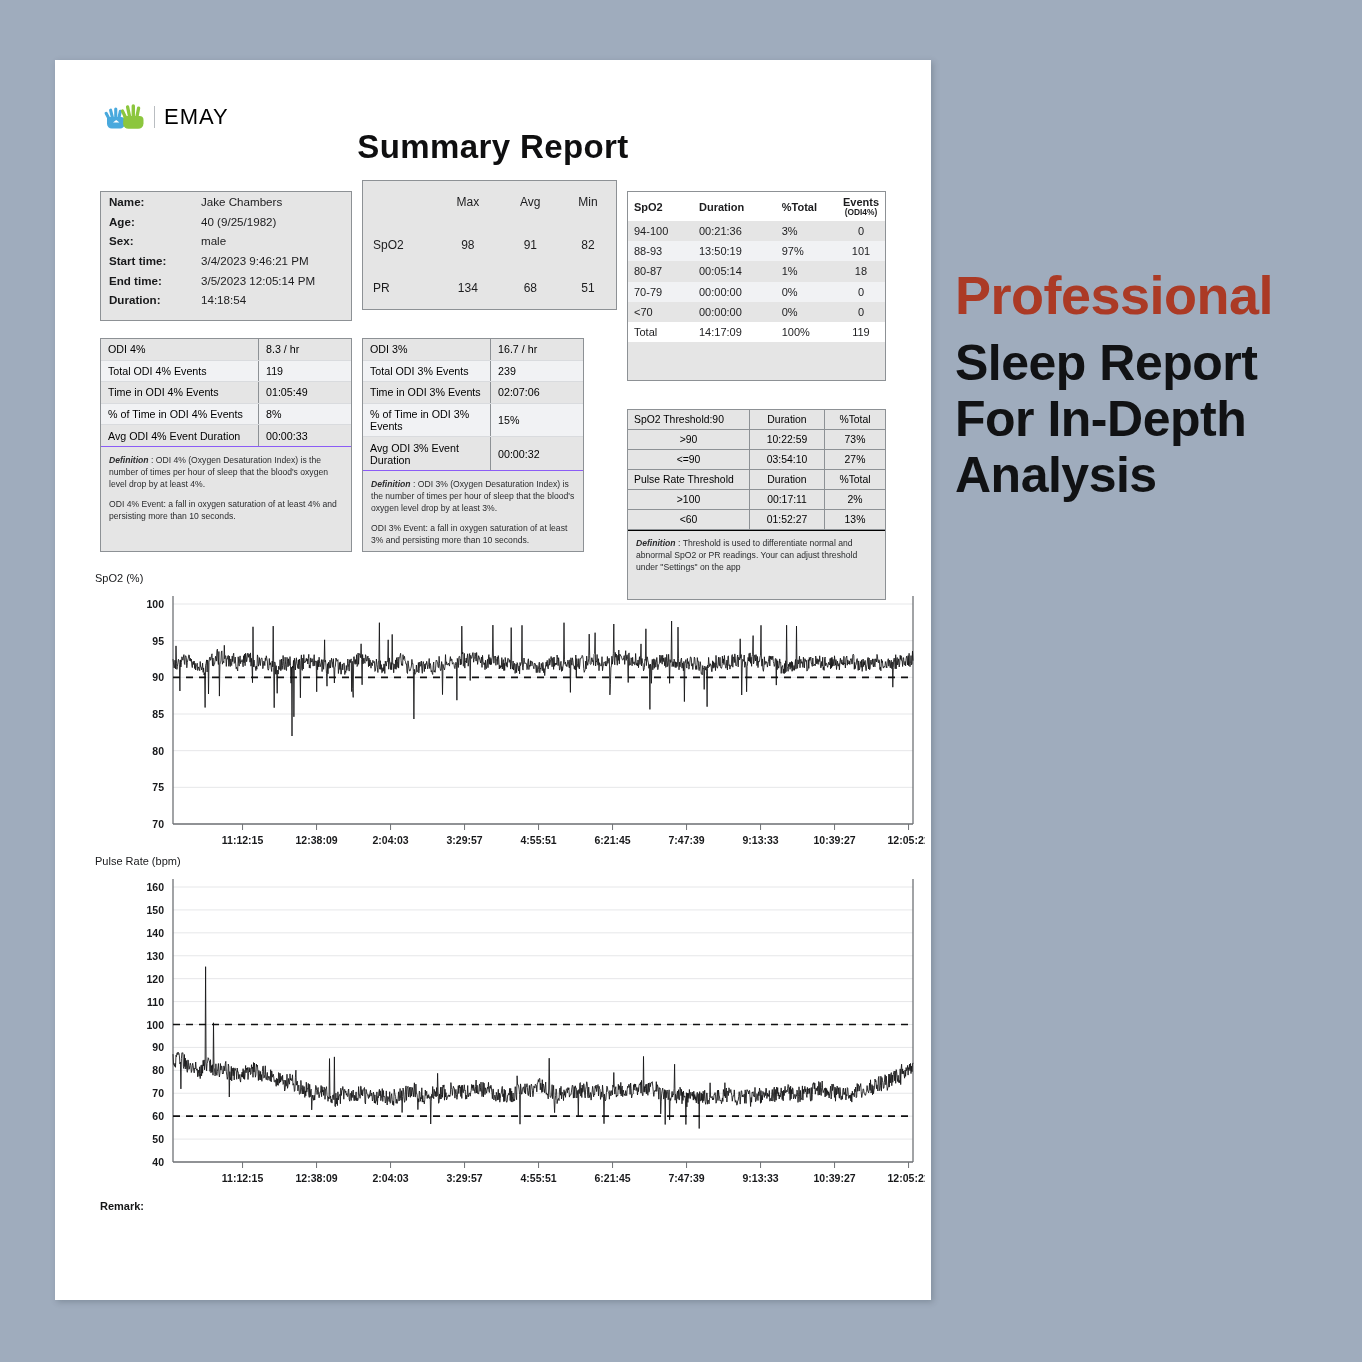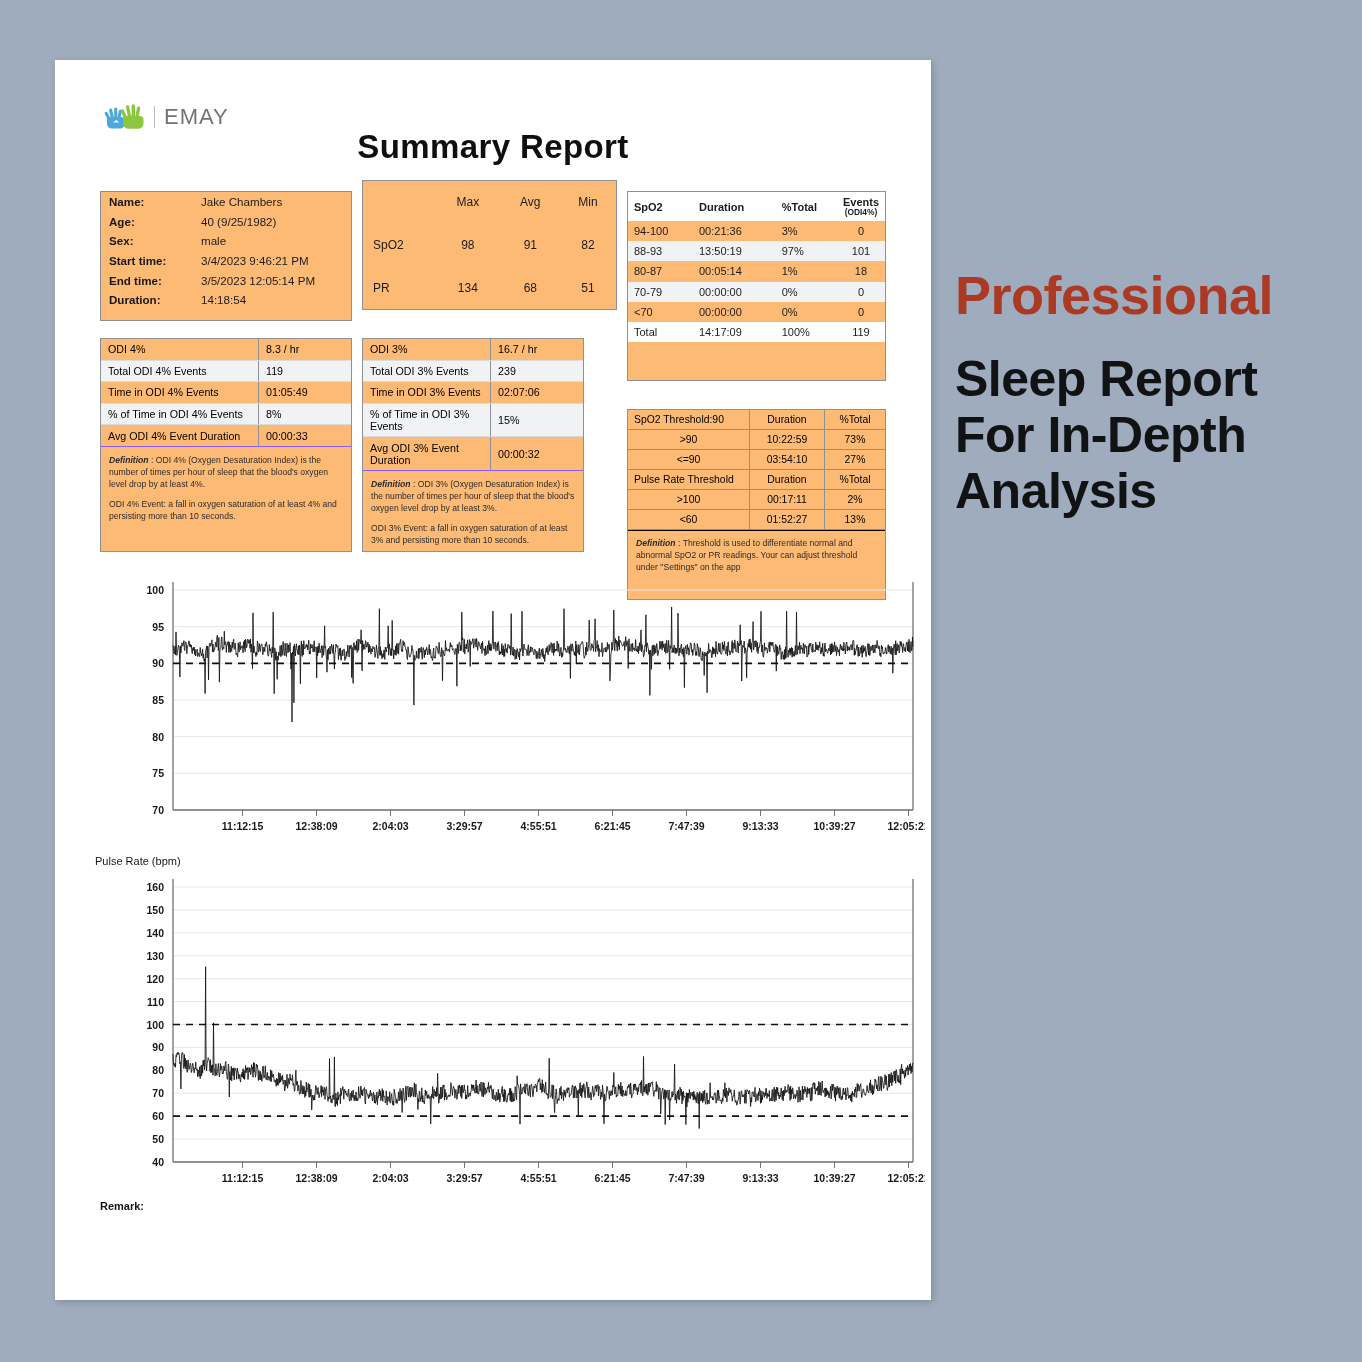--- a/index.html
+++ b/index.html
@@ -13,27 +13,27 @@
   
   #page{
     position:absolute;left:55px;top:60px;width:876px;height:1240px;
     background:#ffffff;
     box-shadow:2px 2px 6px rgba(40,50,60,.25);
   }
   
   #logo-row{position:absolute;left:48px;top:42px;display:flex;align-items:center;gap:9px;}
   #logo-mark{width:42px;height:30px;position:relative;}
   #emay-divider{width:1px;height:22px;background:#b9bdc1;}
-  #emay-word{font-size:22px;letter-spacing:1px;color:#737373;font-family:"Liberation Sans",sans-serif;}
+  #emay-word{font-size:22px;letter-spacing:1px;color:#000000;font-family:"Liberation Sans",sans-serif;}
   #report-title{
     position:absolute;top:68px;left:0;width:876px;text-align:center;
     font-size:33px;font-weight:bold;color:#0f0f10;letter-spacing:.4px;
   }
   
-  .box{position:absolute;border:1px solid #8d9195;background:#fdba74;box-sizing:border-box;}
+  .box{position:absolute;border:1px solid #8d9195;background:#e5e5e5;box-sizing:border-box;}
   table.t{border-collapse:collapse;width:100%;font-size:11.2px;color:#1c1c1e;}
   table.t td{padding:3px 6px;vertical-align:middle;}
   .zebra tr:nth-child(odd) td{background:#f1f2f4;}
   
   #patient-box{left:45px;top:131px;width:252px;height:130px;}
   #patient-box table td{font-size:11.6px;padding:3.3px 0 3.3px 8px;}
   #patient-box td.k{width:84px;font-weight:600;color:#17181a;}
   
   #avg-box{left:307px;top:120px;width:255px;height:130px;}
   #avg-box table{height:100%;}
@@ -75,21 +75,21 @@
   svg.plot{display:block;}
   .tick-lbl{font-size:10.5px;fill:#18191b;font-weight:bold;font-family:"Liberation Sans",sans-serif;}
   .gridline{stroke:#e6e7e9;stroke-width:1;}
   .axisline{stroke:#6f7276;stroke-width:1.3;}
   .threshline{stroke:#111;stroke-width:1.6;stroke-dasharray:7 6;}
   .trace{fill:none;stroke:#121213;stroke-width:.85;}
   #remark{position:absolute;left:45px;top:1140px;font-size:11px;font-weight:bold;color:#141516;}
   
   #promo{position:absolute;left:955px;top:268px;width:395px;}
   #promo-1{font-size:54px;font-weight:bold;color:#ab3a25;line-height:1.02;letter-spacing:-.5px;}
-  #promo-rest{font-size:50px;font-weight:bold;color:#111214;line-height:1.12;letter-spacing:-.5px;margin-top:28px;}
+  #promo-rest{font-size:50px;font-weight:bold;color:#111214;line-height:1.12;letter-spacing:-.5px;margin-top:12px;}
 </style>
 </head>
 <body>
 
 <div id="page">
 
   <div id="logo-row">
     <div id="logo-mark">
       <svg width="42" height="30" viewBox="0 0 42 30">
         <g fill="#49a9dd">
@@ -316,20 +316,21 @@
             <td class="c w3">13%</td>
           </tr>
         </tbody>
       </table>
     <div class="defn" style="border-top:1px solid #000000;padding-top:6px;">
       <p><b>Definition</b><span> : Threshold is used to differentiate normal and abnormal SpO2 or PR readings. Your can adjust threshold under "Settings" on the app</span></p>
     </div>
   </div>
 
   <div class="chart-wrap" id="spo2-chart" style="top:512px;">
+    <div class="chart-title">SpO2 (%)</div>
     <svg class="plot" id="svg-spo2" width="830" height="270">
         <line x1="78" x2="818" y1="238" y2="238" class="gridline"></line>
         <text x="69" y="242" text-anchor="end" class="tick-lbl">70</text>
         <line x1="78" x2="818" y1="201.33333333333334" y2="201.33333333333334" class="gridline"></line>
         <text x="69" y="205.33333333333334" text-anchor="end" class="tick-lbl">75</text>
         <line x1="78" x2="818" y1="164.66666666666669" y2="164.66666666666669" class="gridline"></line>
         <text x="69" y="168.66666666666669" text-anchor="end" class="tick-lbl">80</text>
         <line x1="78" x2="818" y1="128" y2="128" class="gridline"></line>
         <text x="69" y="132" text-anchor="end" class="tick-lbl">85</text>
         <line x1="78" x2="818" y1="91.33333333333334" y2="91.33333333333334" class="gridline"></line>

